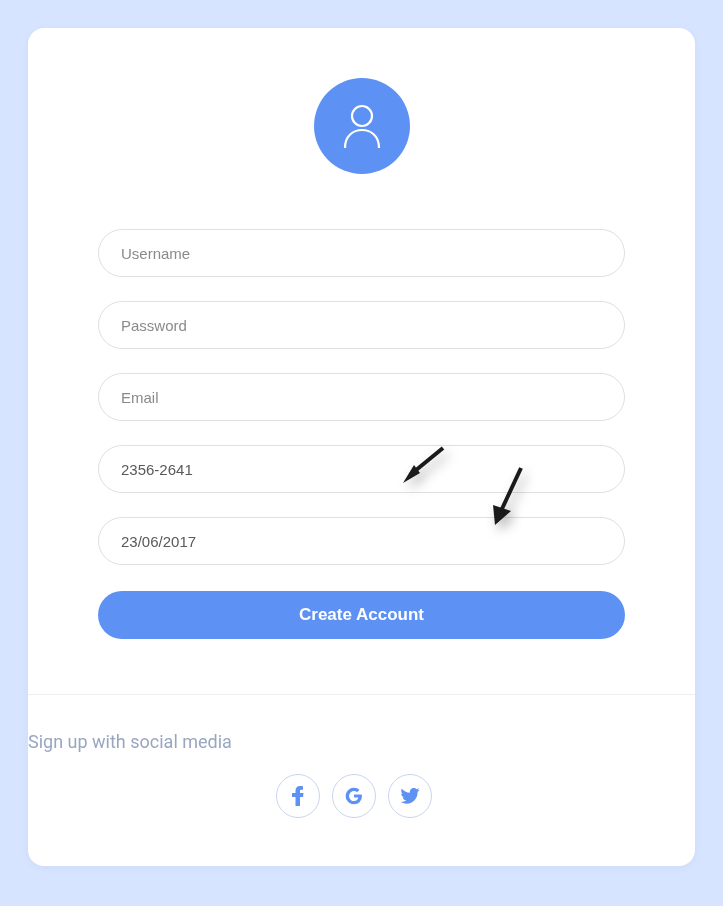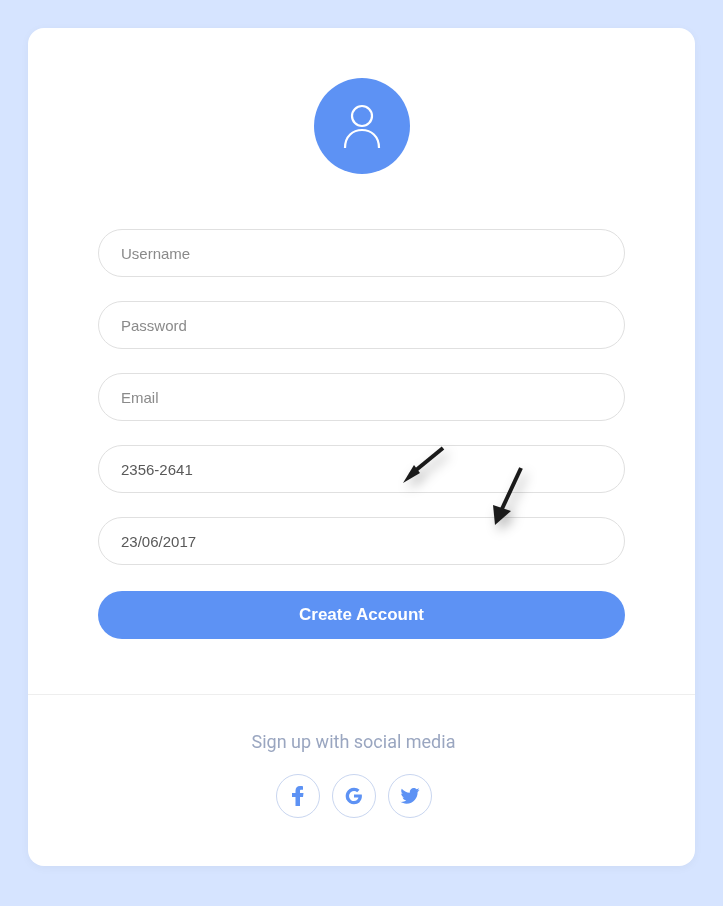--- a/index.html
+++ b/index.html
@@ -64,21 +64,21 @@
       font-size: 17px;
       font-weight: 600;
       cursor: pointer;
       margin-top: 2px;
     }
     .divider {
       border-top: 1px solid #eee;
     }
     .social-section {
       padding: 36px 16px 48px 0;
-      text-align: center;
+      text-align: left;
     }
     .social-text {
       color: #9aa6c0;
       font-size: 18px;
       margin-bottom: 22px;
     }
     .social-icons {
       display: flex;
       justify-content: center;
       gap: 12px;

